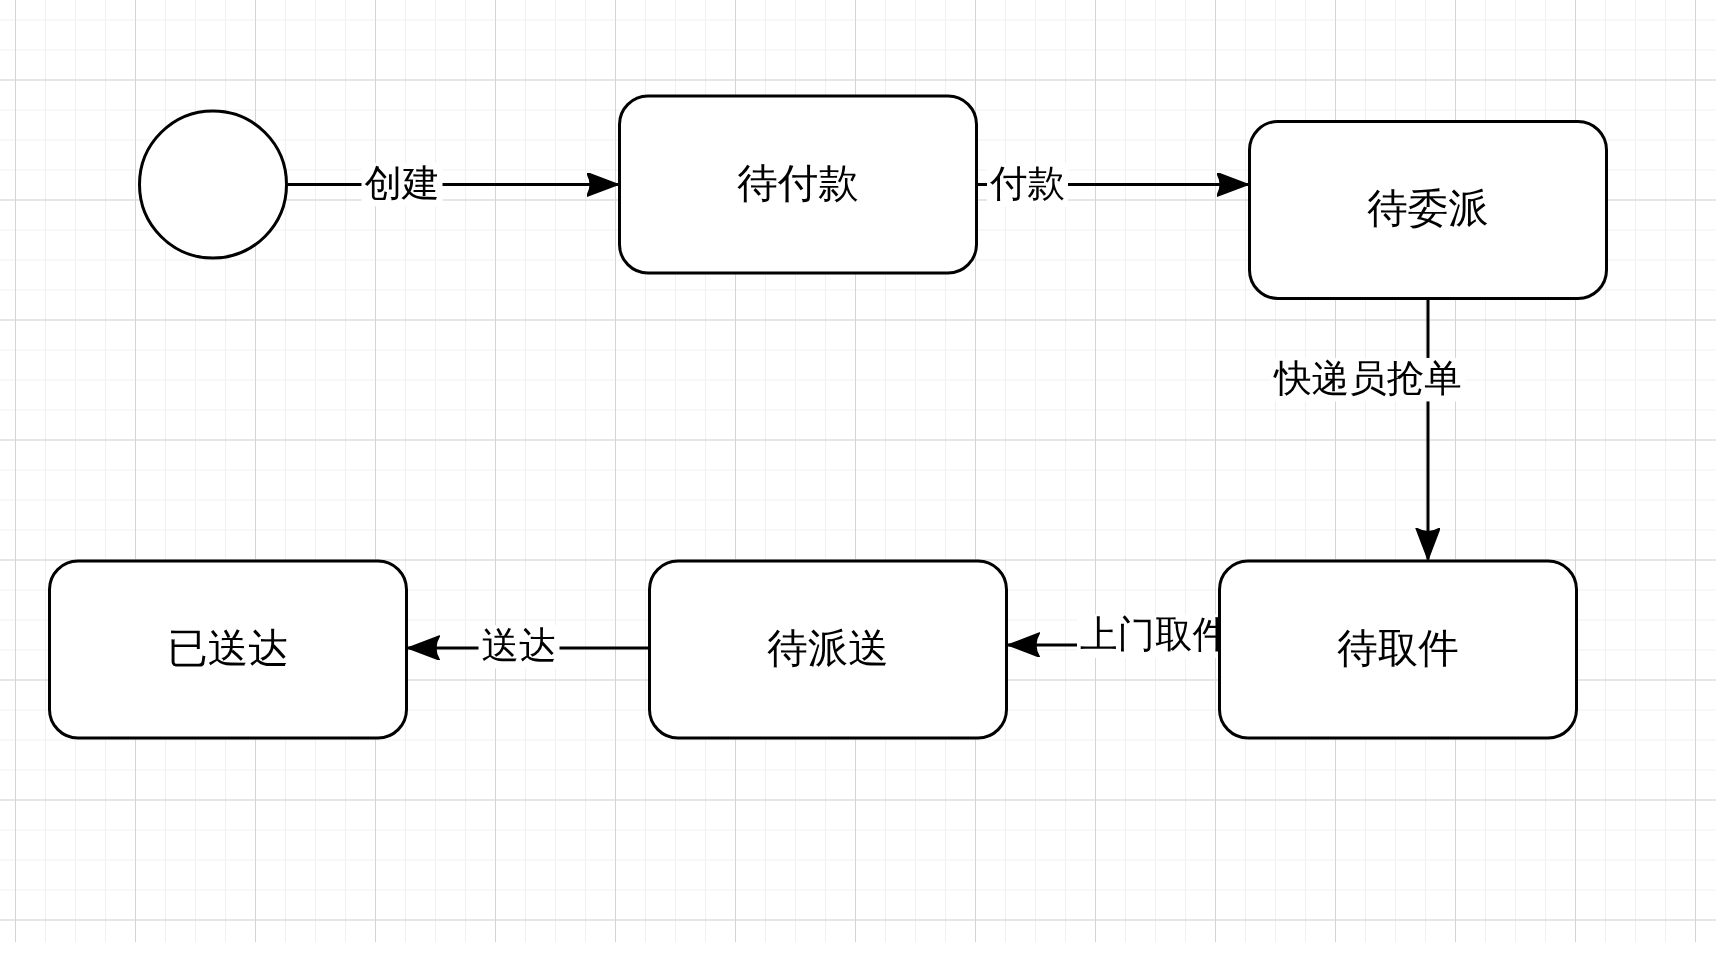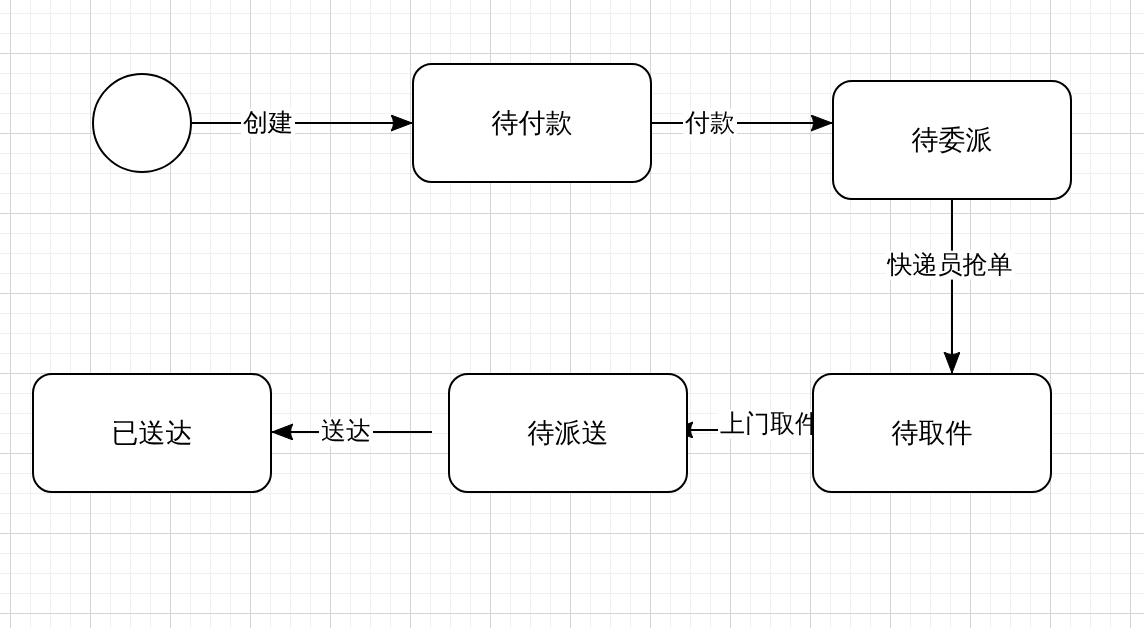--- a/index.html
+++ b/index.html
@@ -77,36 +77,36 @@
     <g id="edges-group">
         <line x1="192" y1="123" x2="412" y2="123" marker-end="url(#arrowhead)"></line>
         <line x1="652" y1="123" x2="832" y2="123" marker-end="url(#arrowhead)"></line>
         <line x1="952" y1="183" x2="952" y2="373" marker-end="url(#arrowhead)"></line>
         <line x1="832" y1="430" x2="672" y2="430" marker-end="url(#arrowhead)"></line>
         <line x1="432" y1="432" x2="272" y2="432" marker-end="url(#arrowhead)"></line>
       </g>
   </svg>
   <div id="labels-layer">
       <div class="edge-label" style="left: 268px; top: 123px;">创建</div>
-      <div class="edge-label" style="left: 710px; top: 123px;">付款</div>
-      <div class="edge-label" style="left: 950px; top: 253px; margin-top: 12px;">快递员抢单</div>
+      <div class="edge-label" style="left: 685px; top: 123px;">付款</div>
+      <div class="edge-label" style="left: 912px; top: 253px;">快递员抢单</div>
       <div class="edge-label" style="left: 770px; top: 424px; text-align: center;">上门取件</div>
       <div class="edge-label" style="left: 346px; top: 431px;">送达</div>
     </div>
   <div id="nodes-layer">
       <div class="node circle" style="left: 92px; top: 73px; width: 100px; height: 100px;"></div>
       <div class="node rounded-rect" style="left: 412px; top: 63px; width: 240px; height: 120px;">
         <span>待付款</span>
       </div>
       <div class="node rounded-rect" style="left: 832px; top: 80px; width: 240px; height: 120px;">
         <span>待委派</span>
       </div>
       <div class="node rounded-rect" style="left: 812px; top: 373px; width: 240px; height: 120px;">
         <span>待取件</span>
       </div>
-      <div class="node rounded-rect" style="left: 448px; top: 373px; width: 240px; height: 120px;">
+      <div class="node rounded-rect" style="left: 432px; top: 373px; width: 240px; height: 120px;">
         <span>待派送</span>
       </div>
       <div class="node rounded-rect" style="left: 32px; top: 373px; width: 240px; height: 120px;">
         <span>已送达</span>
       </div>
     </div>
 </div>
 
 </body></html>

